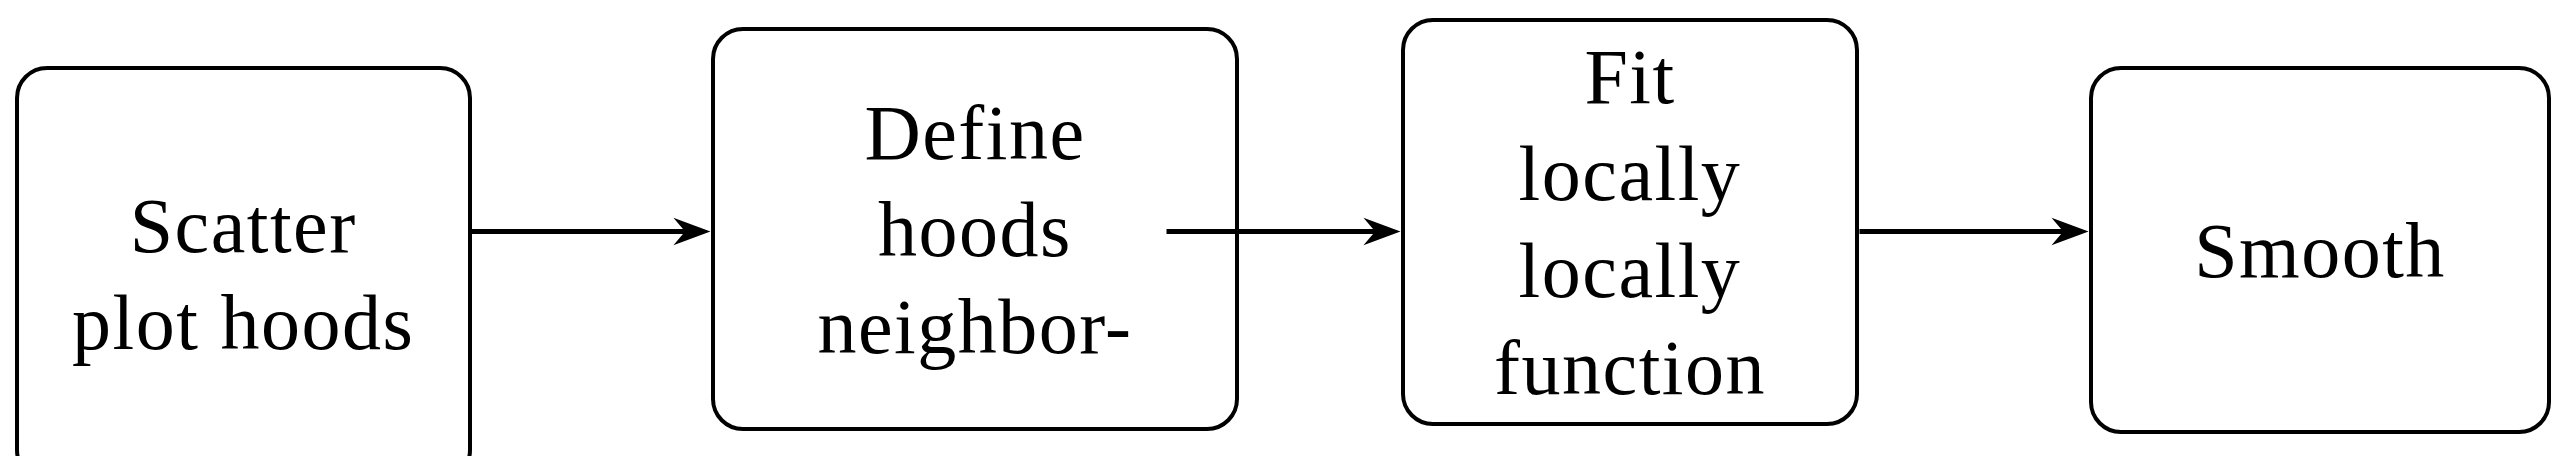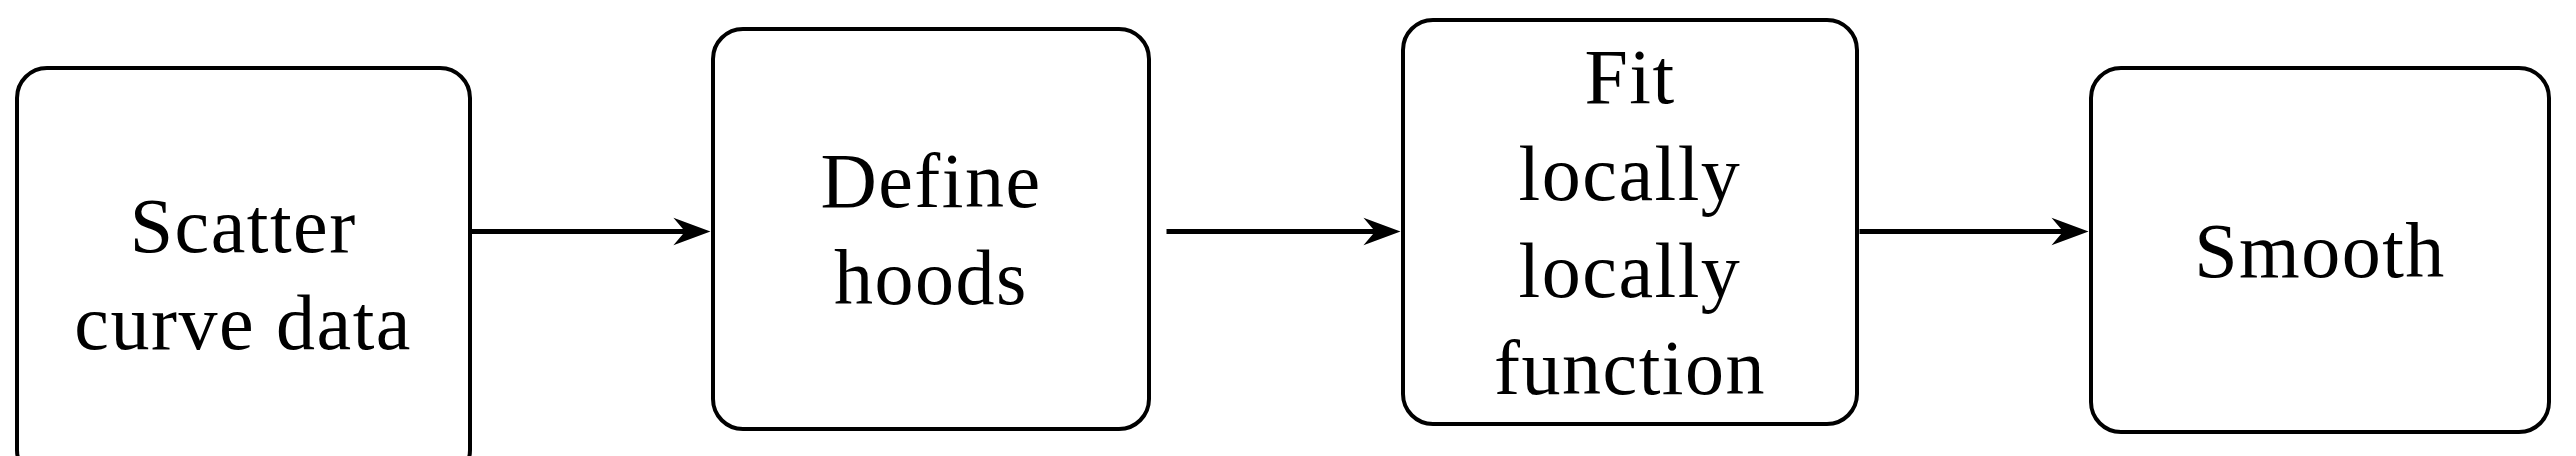--- a/index.html
+++ b/index.html
@@ -28,54 +28,55 @@
   }
   .node-text {
     text-align: center;
     font-size: 78px;
     line-height: 97px;
     letter-spacing: 1.5px;
     white-space: nowrap;
   }
   
   #node-1 { left: 14.7px;   top: 66px; width: 457px; height: 416px; }
-  #node-2 { left: 711px;  top: 27px; width: 440px; height: 404px; }
+  #node-2 { left: 711px;  top: 27px; width: 528px; height: 404px; }
   #node-3 { left: 1401px; top: 17.6px; width: 458px; height: 408px; }
   #node-4 { left: 2089px; top: 66px; width: 462px; height: 368px; }
   .arrow {
     position: absolute;
     top: 212px;
     height: 39px;
     display: block;
   }
   #arrow-1 { left: 471px;  width: 240px; }
   #arrow-2 { left: 1166px; width: 235px; }
   #arrow-3 { left: 1859px; width: 230px; }
 </style>
 </head>
 <body>
 
 <div class="canvas">
 
   <div class="node" id="node-1">
     <div class="node-text">
       <div>Scatter</div>
-      <div>curve data</div>
+      <div>plot hoods</div>
     </div>
   </div>
 
   <svg class="arrow" id="arrow-1" viewBox="0 0 245 40" xmlns="http://www.w3.org/2000/svg" aria-hidden="true">
     <line x1="0" y1="20" x2="221" y2="20" stroke="#000000" stroke-width="5"></line>
     <path d="M 245 20 L 207 6 L 219 20 L 207 34 Z" fill="#000000"></path>
   </svg>
 
   <div class="node" id="node-2">
     <div class="node-text">
       <div>Define</div>
       <div>hoods</div>
+      <div>neighbor-</div>
     </div>
   </div>
 
   <svg class="arrow" id="arrow-2" viewBox="0 0 240 40" xmlns="http://www.w3.org/2000/svg" aria-hidden="true">
     <line x1="0" y1="20" x2="216" y2="20" stroke="#000000" stroke-width="5"></line>
     <path d="M 240 20 L 202 6 L 214 20 L 202 34 Z" fill="#000000"></path>
   </svg>
 
   <div class="node" id="node-3">
     <div class="node-text">

